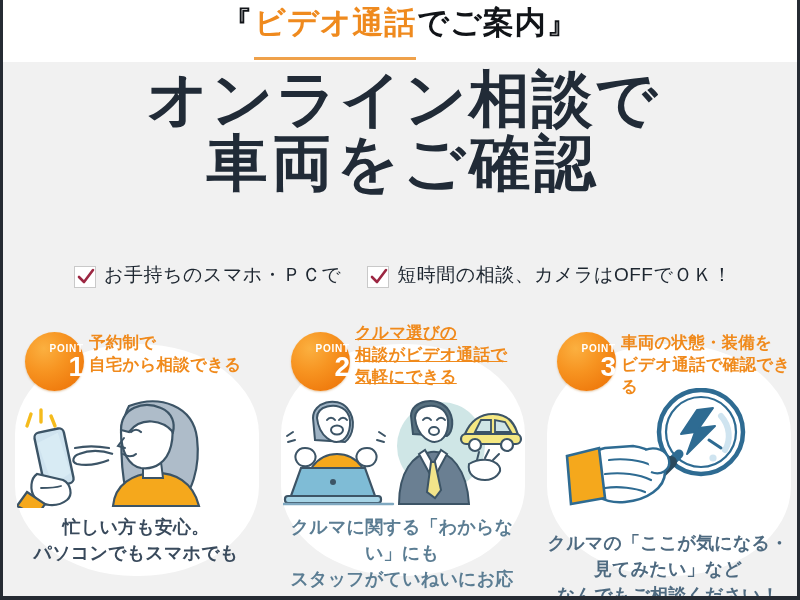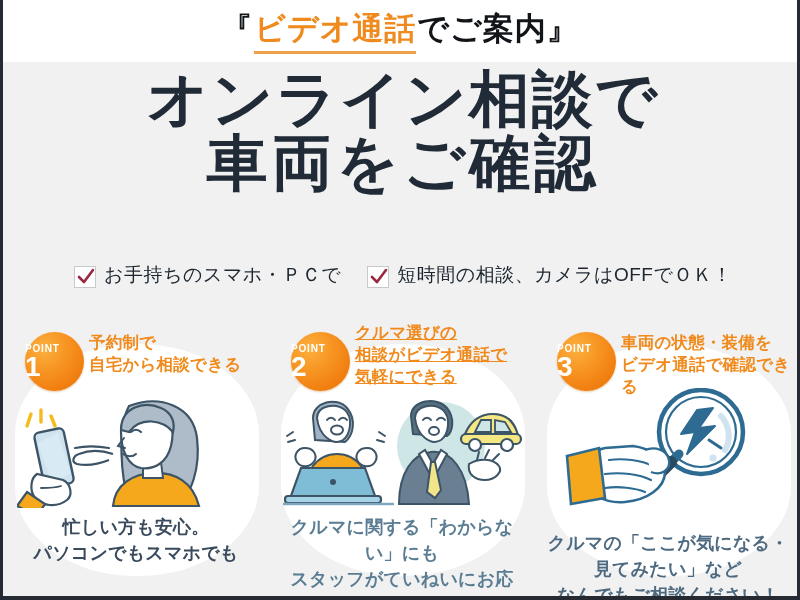--- a/index.html
+++ b/index.html
@@ -28,21 +28,21 @@
   }
   .header-title{
     font-size:31px;font-weight:700;color:#111418;
     letter-spacing:1px;white-space:nowrap;
     display:flex;align-items:baseline;
   }
   .brk{color:#111418;font-weight:600;}
   .hl{
     color:#ef8a1e;
     border-bottom:3px solid #efa14a;
-    padding-bottom:1px;
+    padding-bottom:13px;
     margin:0 1px;
   }
 
   
   .grey-body{
     position:absolute;left:0;top:62px;width:100%;height:534px;
     background:#f1f1f1;
   }
 
   
@@ -87,21 +87,21 @@
     position:absolute;left:12px;top:26px;
     width:244px;height:232px;
     background:#ffffff;
     border-radius:120px/90px;
   }
   .badge{
     position:absolute;left:22px;top:14px;
     width:59px;height:59px;border-radius:50%;
     background:radial-gradient(circle at 32% 28%,#fbb040 0%,#f79421 40%,#f07d0f 75%,#ea7505 100%);
     box-shadow:0 1px 2px rgba(180,110,20,.35);
-    display:flex;flex-direction:column;align-items:flex-start;justify-content:center;
+    display:flex;flex-direction:column;align-items:flex-end;justify-content:center;
     color:#ffffff;
   }
   .badge-word{
     font-size:10px;font-weight:700;letter-spacing:0.8px;line-height:1;
     margin-top:2px;
   }
   .badge-num{
     font-size:28px;font-weight:700;line-height:1;margin-top:-1px;
   }
   .point-title{

